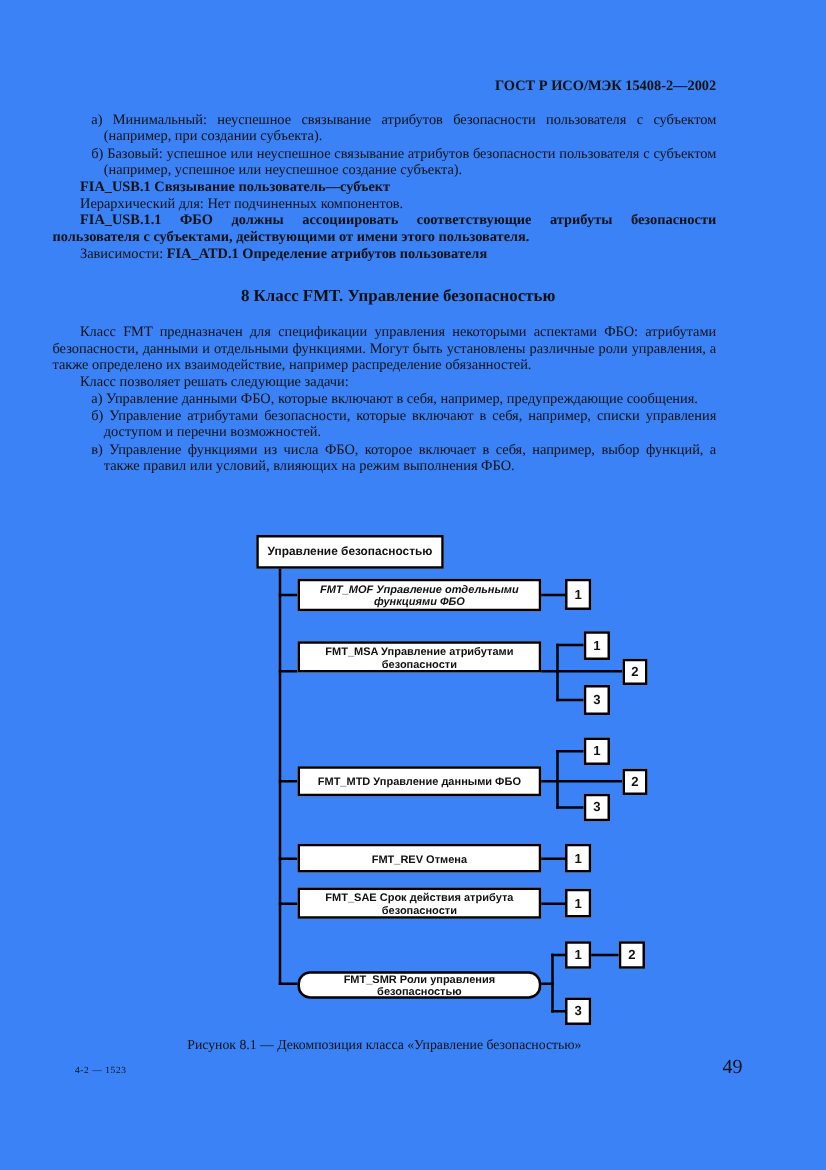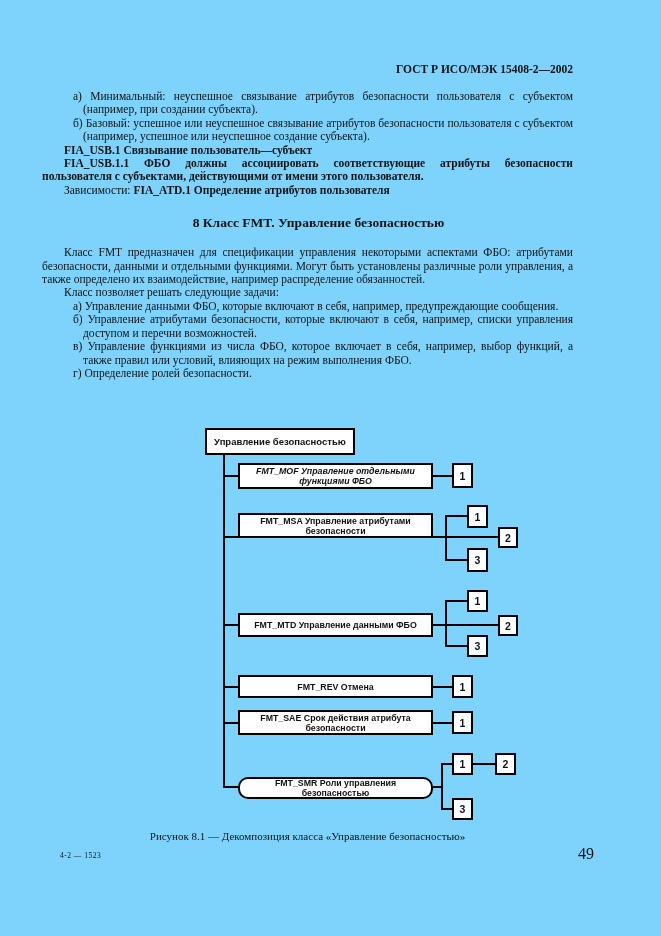--- a/index.html
+++ b/index.html
@@ -1,20 +1,20 @@
 <!DOCTYPE html>
 <html><head>
 <meta charset="utf-8">
 <style>
   * { margin:0; padding:0; box-sizing:border-box; }
   html,body { background:#e8e8e8; }
   .page {
     position:relative;
     width:661px; height:936px;
-    background:#7dd3fc;
+    background:#3b82f6;
     font-family:"Liberation Serif", serif;
     color:#111;
     overflow:hidden;
     margin:0 auto;
   }
   .doc-header {
     position:absolute; top:63px; left:42px; width:531px;
     text-align:right; font-weight:bold; font-size:11.5px;
   }
   .content {
@@ -62,32 +62,32 @@
 <body>
 
 <div class="page">
 
   <div class="doc-header">ГОСТ Р ИСО/МЭК 15408-2—2002</div>
 
   <div class="content">
     <div class="fia-item"><span>а)</span> <span>Минимальный: неуспешное связывание атрибутов безопасности пользователя с субъектом (например, при создании субъекта).</span></div>
     <div class="fia-item"><span>б)</span> <span>Базовый: успешное или неуспешное связывание атрибутов безопасности пользователя с субъектом (например, успешное или неуспешное создание субъекта).</span></div>
     <div class="p-ind b">FIA_USB.1 Связывание пользователь—субъект</div>
+    <div class="p-ind">Иерархический для: Нет подчиненных компонентов.</div>
     <div class="p-ind b">FIA_USB.1.1 ФБО должны ассоциировать соответствующие атрибуты безопасности пользователя с субъектами, действующими от имени этого пользователя.</div>
     <div class="p-ind"><span>Зависимости: </span><span class="b">FIA_ATD.1 Определение атрибутов пользователя</span></div>
 
     <div class="heading">8 Класс FMT. Управление безопасностью</div>
 
     <div class="p-ind">Класс FMT предназначен для спецификации управления некоторыми аспектами ФБО: атрибутами безопасности, данными и отдельными функциями. Могут быть установлены различные роли управления, а также определено их взаимодействие, например распределение обязанностей.</div>
     <div class="p-ind">Класс позволяет решать следующие задачи:</div>
 
     <div class="task"><span>а)</span> <span>Управление данными ФБО, которые включают в себя, например, предупреждающие сообщения.</span></div>
     <div class="task"><span>б)</span> <span>Управление атрибутами безопасности, которые включают в себя, например, списки управления доступом и перечни возможностей.</span></div>
     <div class="task"><span>в)</span> <span>Управление функциями из числа ФБО, которое включает в себя, например, выбор функций, а также правил или условий, влияющих на режим выполнения ФБО.</span></div>
-    <div class="task"><span>г)</span> <span>Определение ролей безопасности.</span></div>
 
   </div>
 
   <div class="diagram">
 
     <div class="dbox rootbox" style="left:205px; top:3px; width:150px; height:27px;">Управление безопасностью</div>
 
     <div class="ln" style="left:223px; top:30px; width:2px; height:333px;"></div>
 
     <div class="ln" style="left:223px; top:50px; width:15px; height:2px;"></div>

